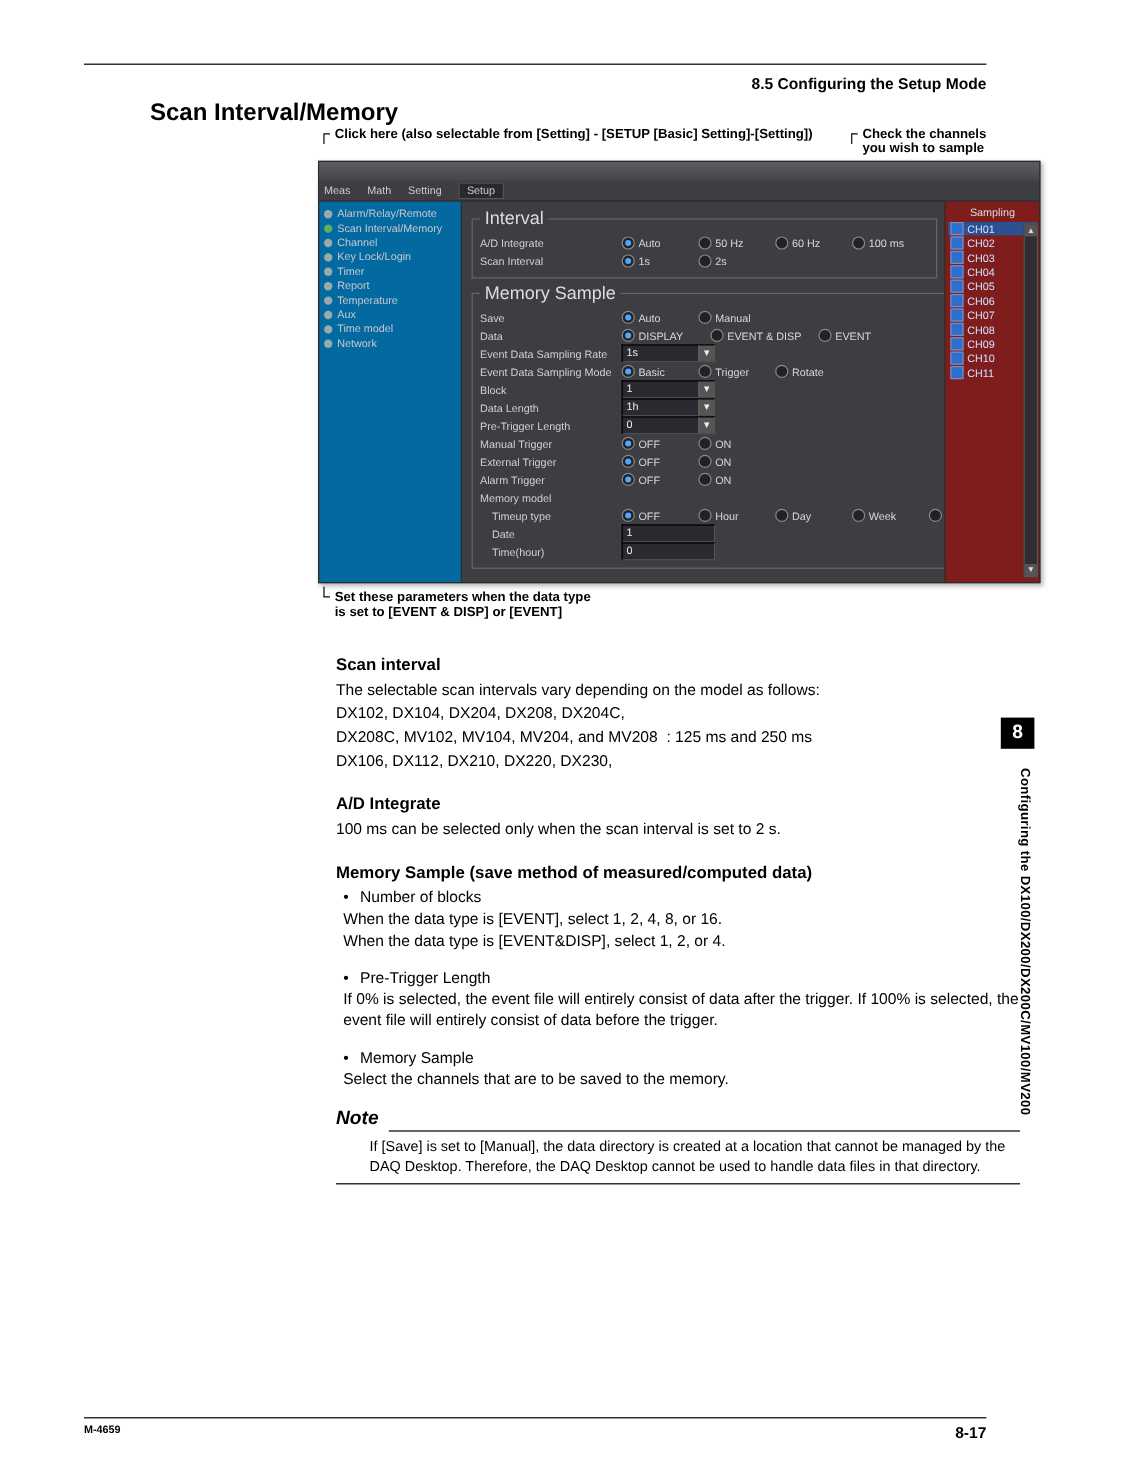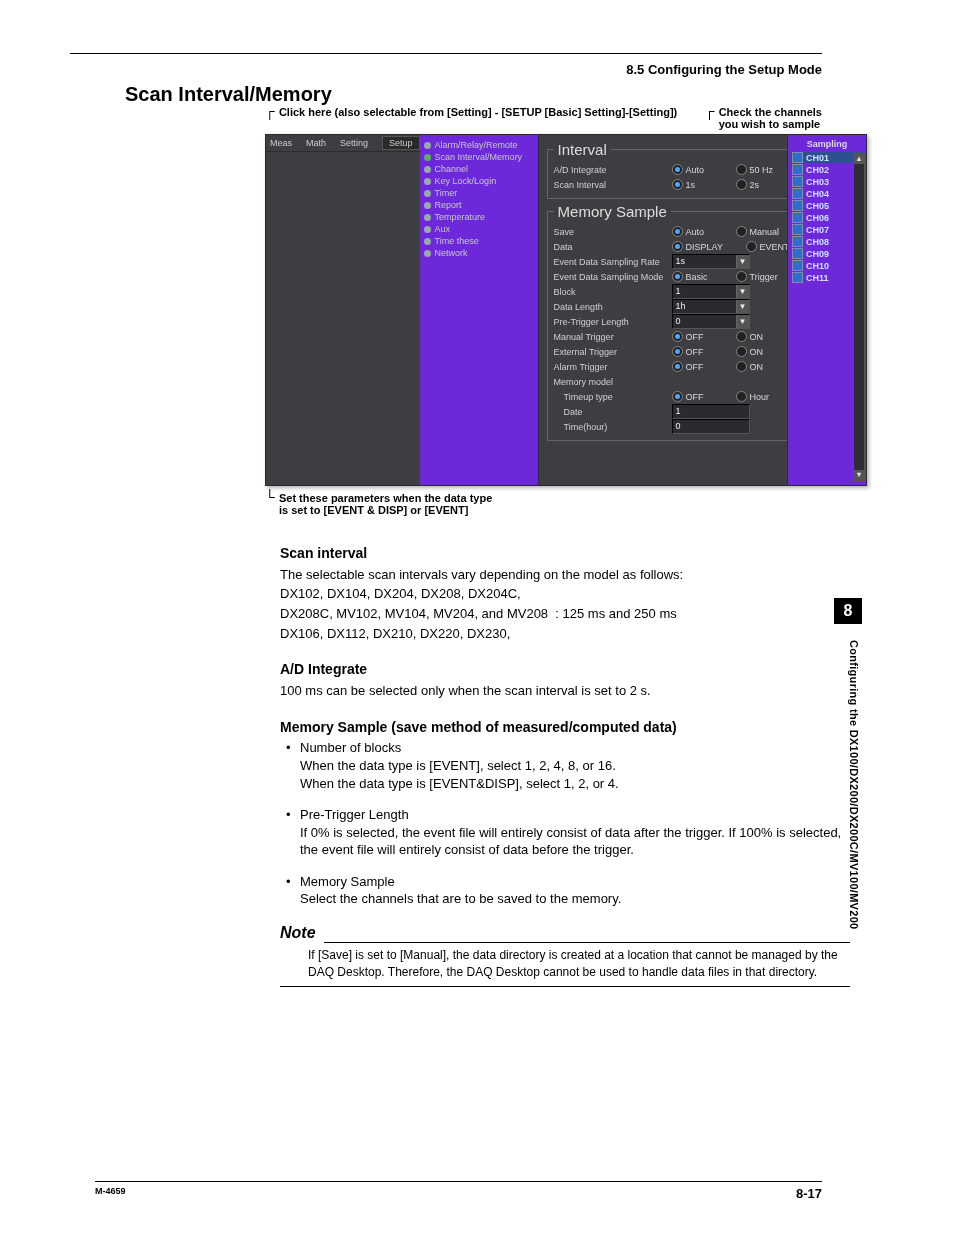--- a/index.html
+++ b/index.html
@@ -60,21 +60,21 @@
   }
   
   .appwin {
     margin: 4px 0 0 195px;
     width: 600px;
     height: 350px;
     background: #3e3e42;
     border: 1px solid #2a2a2c;
     box-shadow: 2px 2px 4px rgba(0,0,0,0.3);
     display: flex;
-    flex-direction: row;
+    flex-direction: column;
     font-size: 9px;
     color: #d8d8d8;
   }
   .titlebar {
     height: 16px;
     background: linear-gradient(#5d5d64, #44444a);
   }
   .menubar {
     height: 16px;
     background: #3e3e42;
@@ -90,21 +90,21 @@
     padding: 1px 6px;
     border: 1px solid #555;
   }
   .bodyrow {
     flex: 1;
     display: flex;
     overflow: hidden;
   }
   .sidenav {
     width: 110px;
-    background: #6d28d9;
+    background: #0369a1;
     padding: 4px 4px;
     border-right: 1px solid #2c2c2e;
   }
   .sidenav .item {
     display: flex;
     align-items: center;
     gap: 4px;
     padding: 1px 0;
     color: #c8c8cc;
   }
@@ -173,25 +173,24 @@
   .combo .arrow {
     width: 12px;
     text-align: center;
     background: #555;
     margin: -0px -3px -0px 3px;
     border-left: 1px solid #666;
   }
   .numbox { width: 70px; }
   .chpanel {
     width: 74px;
-    background: #6d28d9;
+    background: #7f1d1d;
     border-left: 1px solid #2c2c2e;
     padding: 4px 2px;
     position: relative;
-    font-weight: bold;
   }
   .chpanel .hdr {
     text-align: center;
     color: #ddd;
     font-size: 9px;
     margin-bottom: 3px;
   }
   .chrow {
     display: flex;
     align-items: center;
@@ -235,21 +234,21 @@
   }
   .doc h3 {
     font-size: 14px;
     margin: 18px 0 3px 0;
   }
   .doc h3.first { margin-top: 0; }
   .doc p { margin: 2px 0; }
   .bullets { margin-left: 6px; }
   .bullets .bi { display: flex; margin-top: 2px; }
   .bullets .bi .dotb { width: 14px; }
-  .bullets .sub { margin-left: 14px; }
+  .bullets .sub { }
   .notehdr {
     font-style: italic;
     font-weight: bold;
     font-size: 16px;
     margin-top: 14px;
     display: flex;
     align-items: flex-end;
     gap: 8px;
   }
   .notehdr .ln {
@@ -294,21 +293,20 @@
   .footer {
     position: absolute;
     left: 70px;
     right: 60px;
     bottom: 34px;
     border-top: 1px solid #000;
     display: flex;
     justify-content: space-between;
     font-size: 11px;
     padding-top: 4px;
-    margin-left: 25px;
   }
   .footer .left { font-weight: bold; font-size: 9px; }
   .footer .right { font-weight: bold; font-size: 13px; }
 </style>
 </head>
 <body>
 
 <div class="page">
   <div class="top-rule"></div>
   <div class="breadcrumb">8.5  Configuring the Setup Mode</div>
@@ -368,21 +366,21 @@
         <div class="item">
             <span class="dot"></span>
             <span>Temperature</span>
           </div>
         <div class="item">
             <span class="dot"></span>
             <span>Aux</span>
           </div>
         <div class="item">
             <span class="dot"></span>
-            <span>Time these</span>
+            <span>Time model</span>
           </div>
         <div class="item">
             <span class="dot"></span>
             <span>Network</span>
           </div>
       </div>
 
       <div class="mainpanel">
         <fieldset class="grp">
           <legend>Interval</legend>

